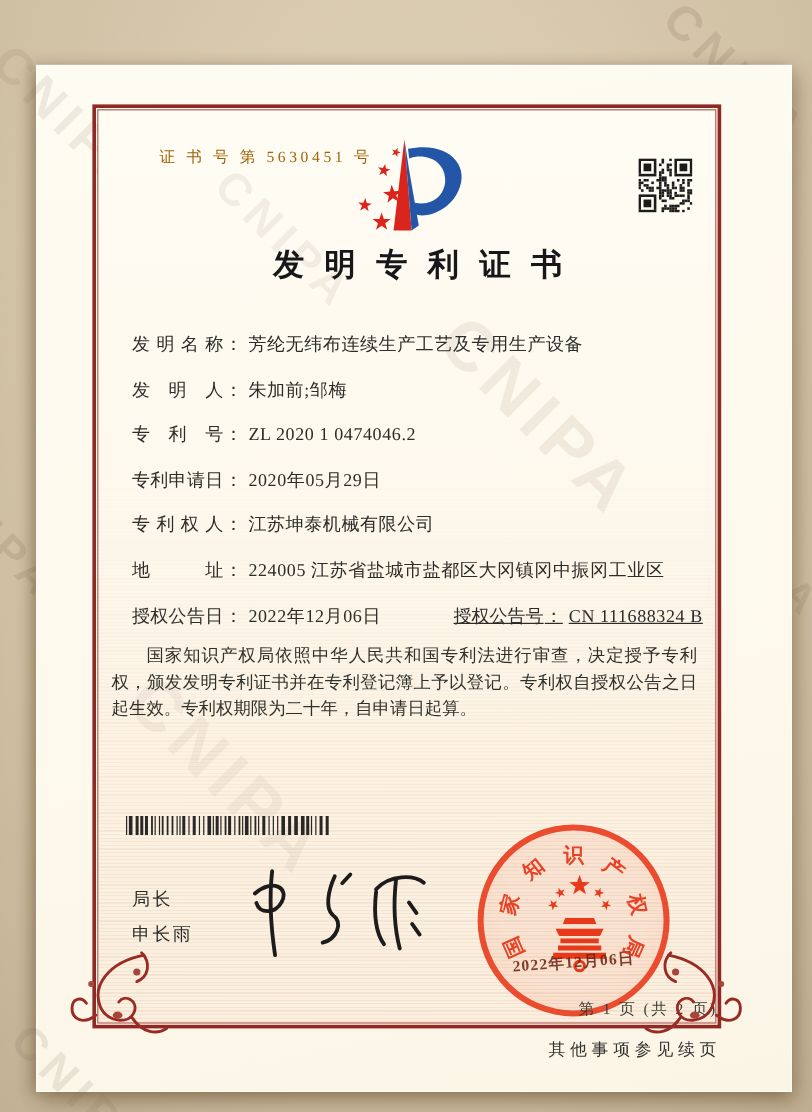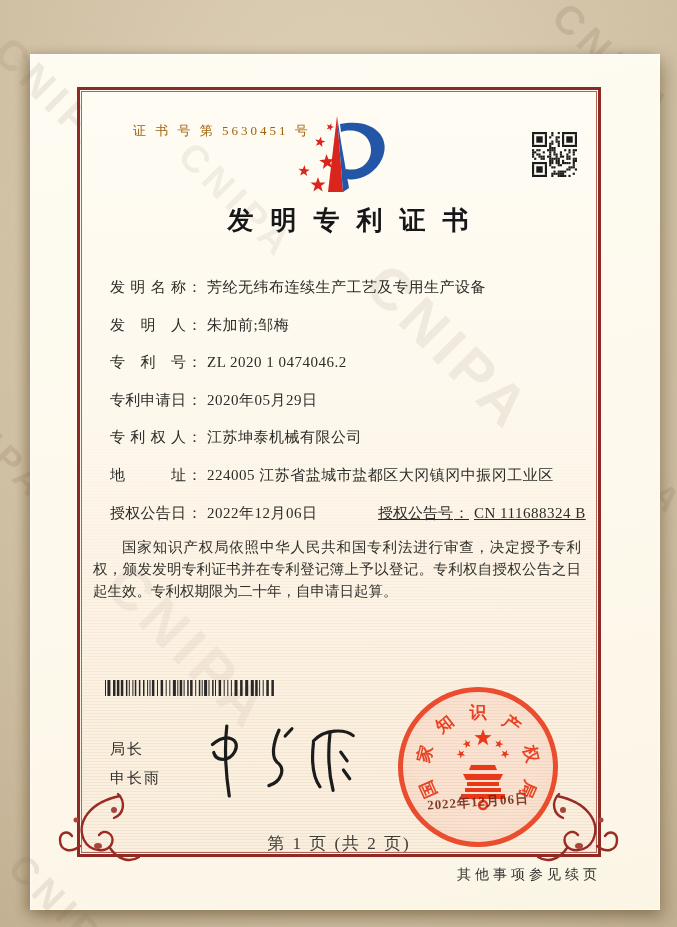--- a/index.html
+++ b/index.html
@@ -56,21 +56,21 @@
   }
   .seal-char{
     position:absolute;left:50%;top:50%;width:20px;height:20px;margin:-10px 0 0 -10px;
     font-size:17px;font-weight:bold;color:rgba(230,53,22,.92);text-align:center;line-height:20px;
   }
   .seal-date{
     position:absolute;left:0;right:0;top:101px;text-align:center;transform:rotate(-4deg);
     font-size:13px;font-weight:bold;color:rgba(112,36,18,.88);letter-spacing:1px;white-space:nowrap;
   }
   .emblem{position:absolute;left:40px;top:34px;width:80px;height:86px;}
-  .page-num{position:absolute;left:0;right:0;top:742px;text-align:center;font-size:17px;letter-spacing:2px;color:#3d3d38;}
+  .page-num{position:absolute;left:0;right:0;top:742px;text-align:right;font-size:13px;letter-spacing:2px;color:#3d3d38;}
   .footer-note{
     position:absolute;left:77px;width:524px;top:866px;text-align:right;
     font-size:14px;letter-spacing:4px;color:#33332e;
   }
   .flourish{position:absolute;width:92px;height:80px;}
   .flourish.fl-left{left:48px;top:790px;}
   .flourish.fl-right{left:537px;top:790px;transform:scaleX(-1);}
 </style>
 </head>
 <body>

